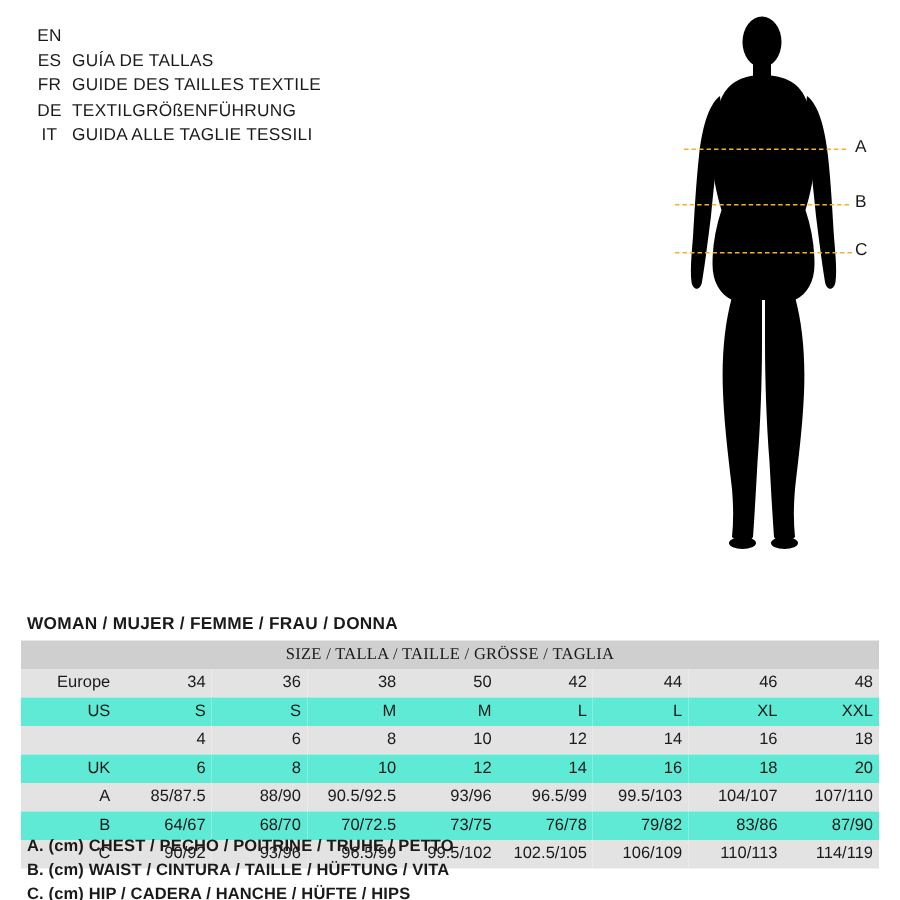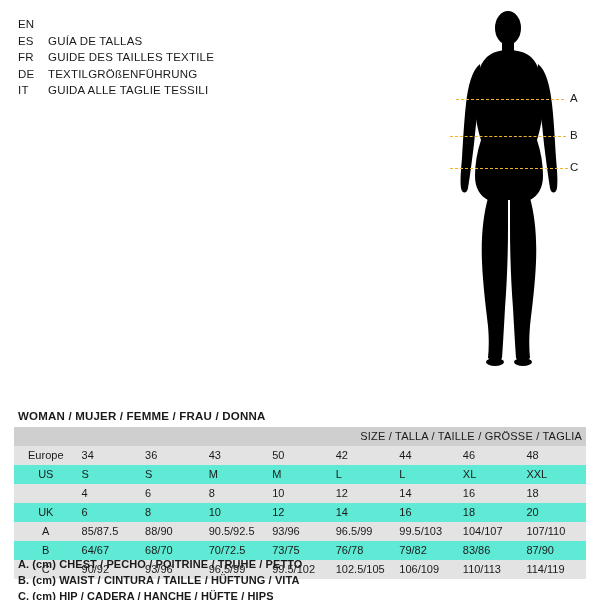--- a/index.html
+++ b/index.html
@@ -27,20 +27,21 @@
     left: 18px;
     top: 16px;
     width: 300px;
   }
   .lang-row {
     display: flex;
     align-items: baseline;
     font-size: 11.5px;
     line-height: 16.5px;
     letter-spacing: 0.2px;
+    text-align: center;
   }
   .lang-code {
     width: 30px;
     flex: 0 0 30px;
     color: #1a1a1a;
   }
   .lang-text {
     color: #1a1a1a;
   }
 
@@ -98,34 +99,35 @@
   }
   table.size-table td {
     padding: 2px 4px;
     height: 15px;
     color: #1a1a1a;
     line-height: 13px;
   }
   .row-head td {
     background: #cfcfcf;
     font-weight: normal;
-    text-align: right;
+    text-align: center;
     font-size: 11px;
     letter-spacing: 0.2px;
     padding-top: 3px;
     padding-bottom: 3px;
+    font-family: Liberation Serif, serif;
   }
   .row-shade td { background: #e3e3e3; }
   .row-plain td { background: #5eead4; }
   td.label-col {
-    text-align: center;
+    text-align: right;
     padding-left: 6px;
     width: 86px;
   }
-  td.val { text-align: left; }
+  td.val { text-align: right; }
 
   
   .legend {
     position: absolute;
     left: 18px;
     top: 556px;
     width: 560px;
   }
   .legend-row {
     font-size: 11px;
@@ -235,21 +237,21 @@
     <div class="woman-title">WOMAN / MUJER / FEMME / FRAU / DONNA</div>
     <table class="size-table">
       <tbody>
         <tr class="row-head">
           <td colspan="9">SIZE / TALLA / TAILLE / GRÖSSE / TAGLIA</td>
         </tr>
         <tr class="row-shade">
           <td class="label-col">Europe</td>
           <td class="val">34</td>
           <td class="val">36</td>
-          <td class="val">43</td>
+          <td class="val">38</td>
           <td class="val">50</td>
           <td class="val">42</td>
           <td class="val">44</td>
           <td class="val">46</td>
           <td class="val">48</td>
         </tr>
         <tr class="row-plain">
           <td class="label-col">US</td>
           <td class="val">S</td>
           <td class="val">S</td>

